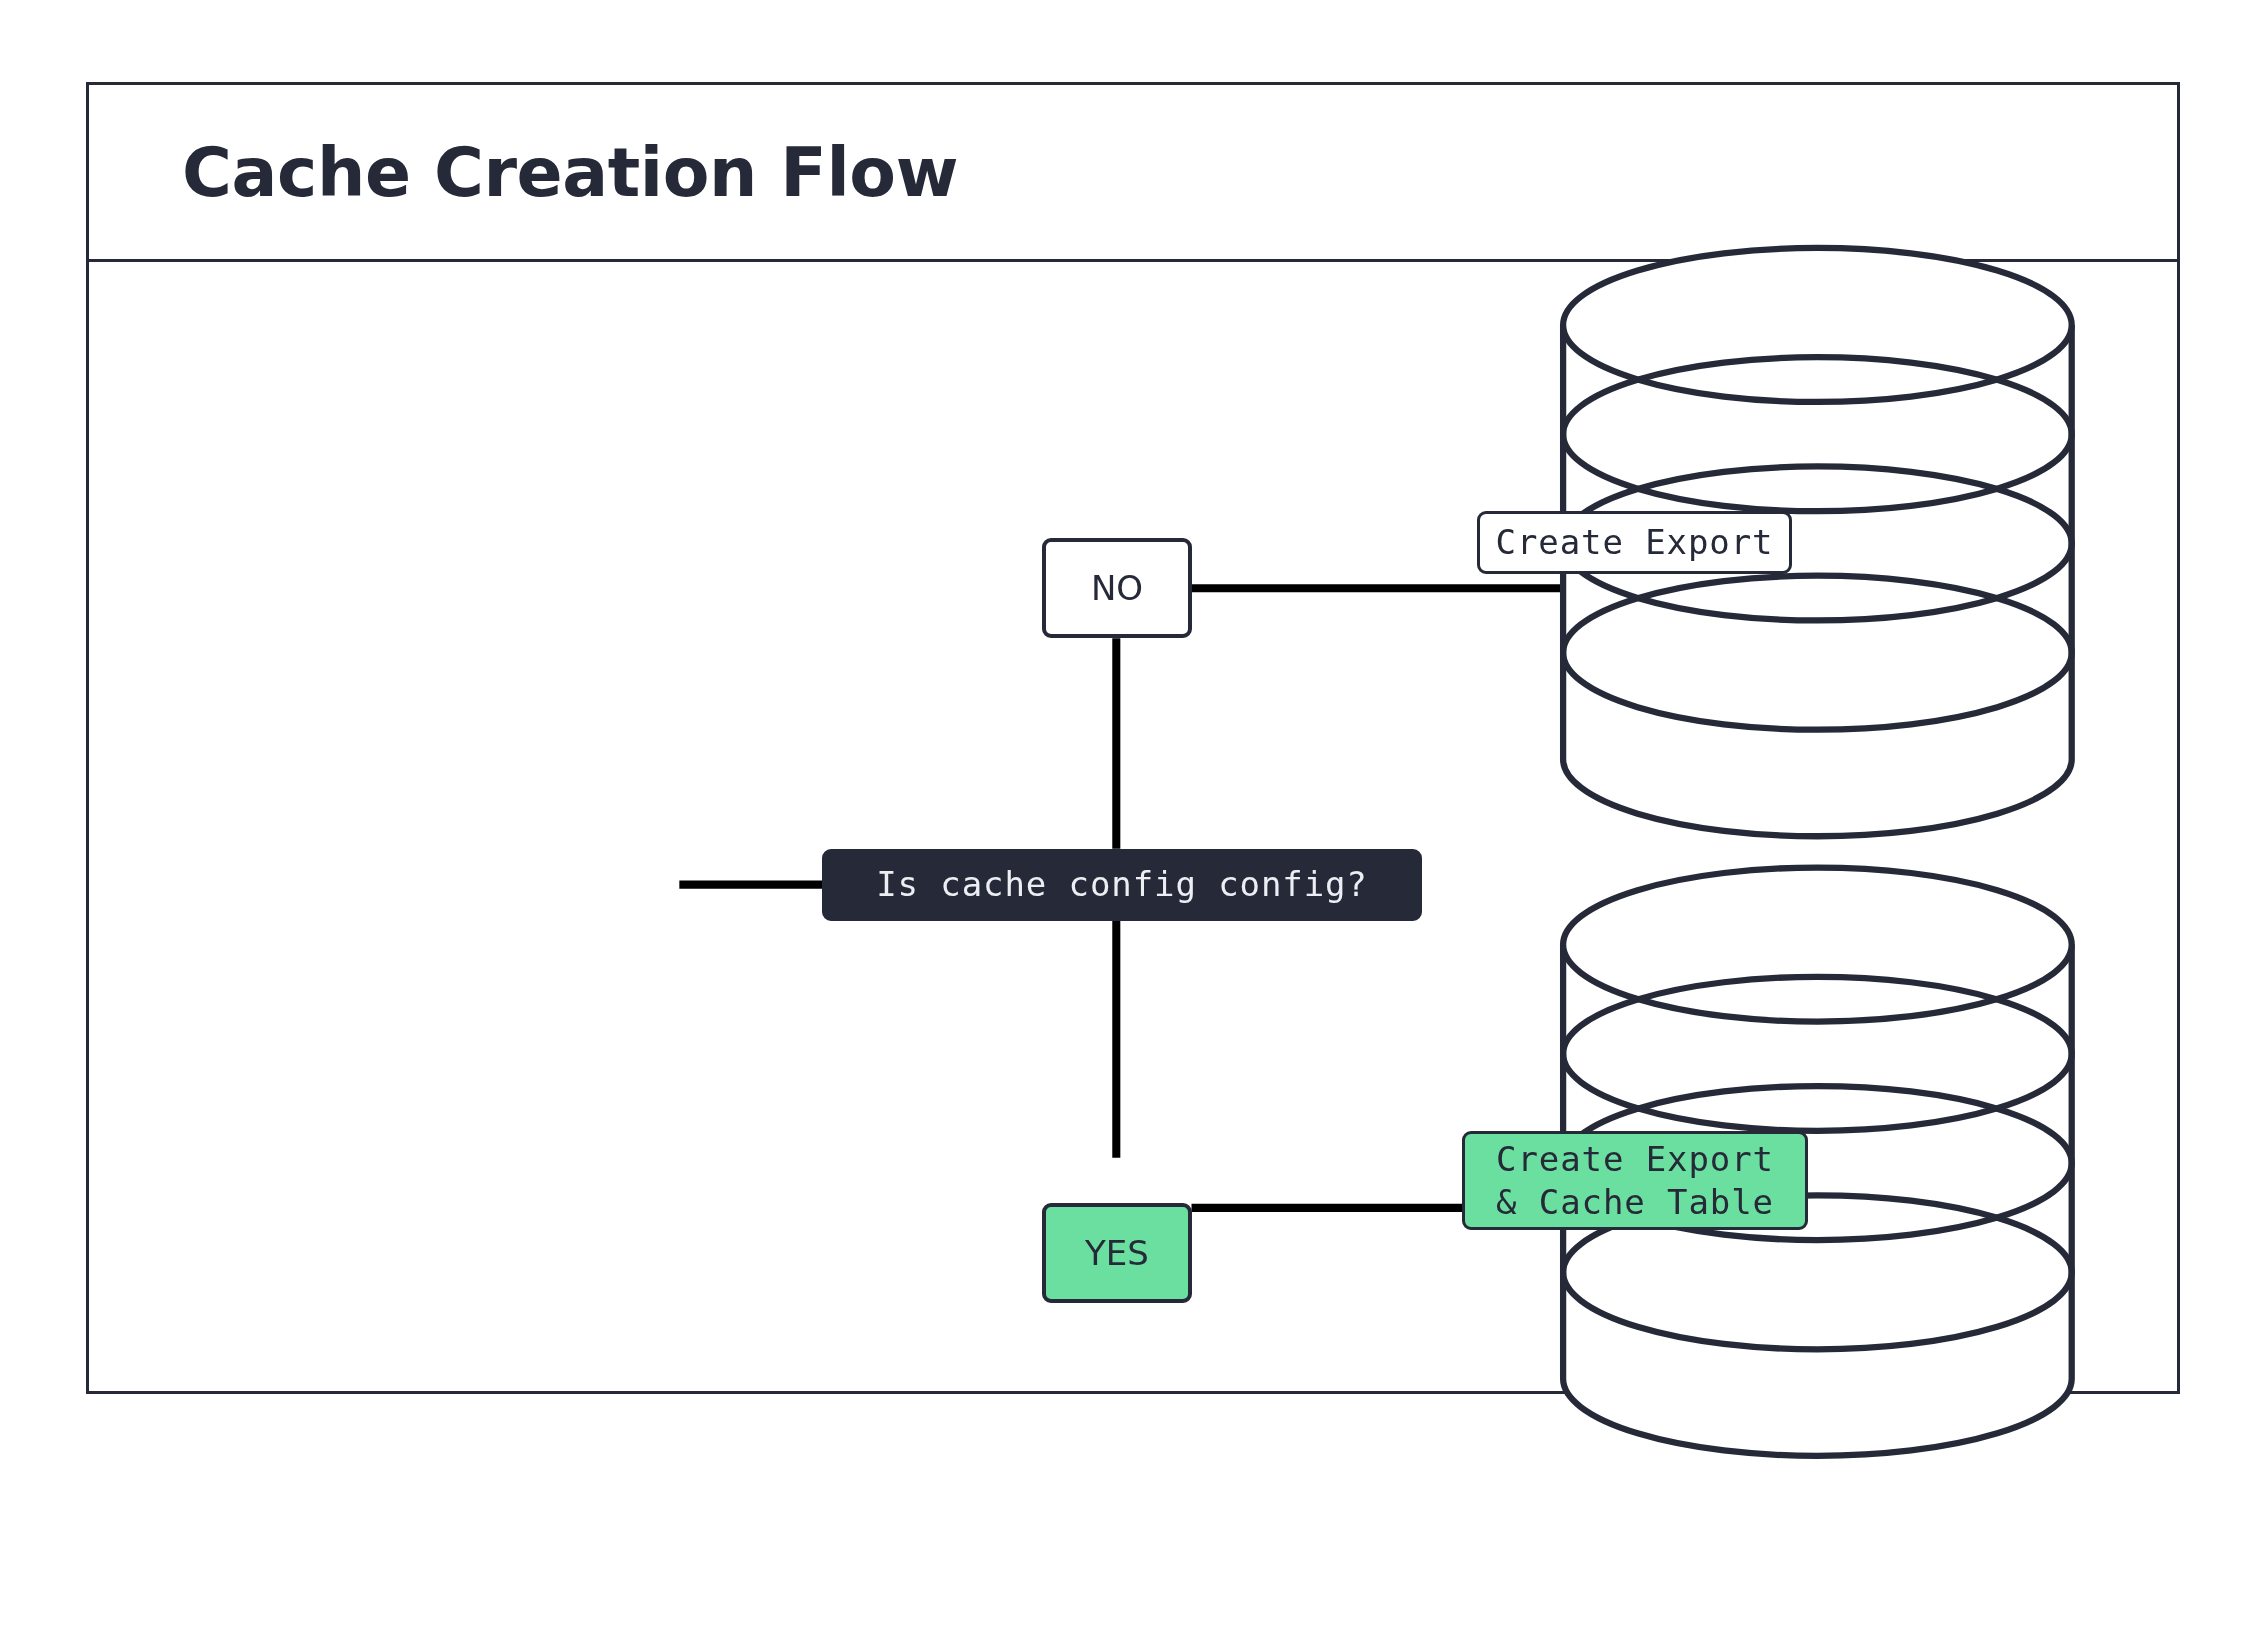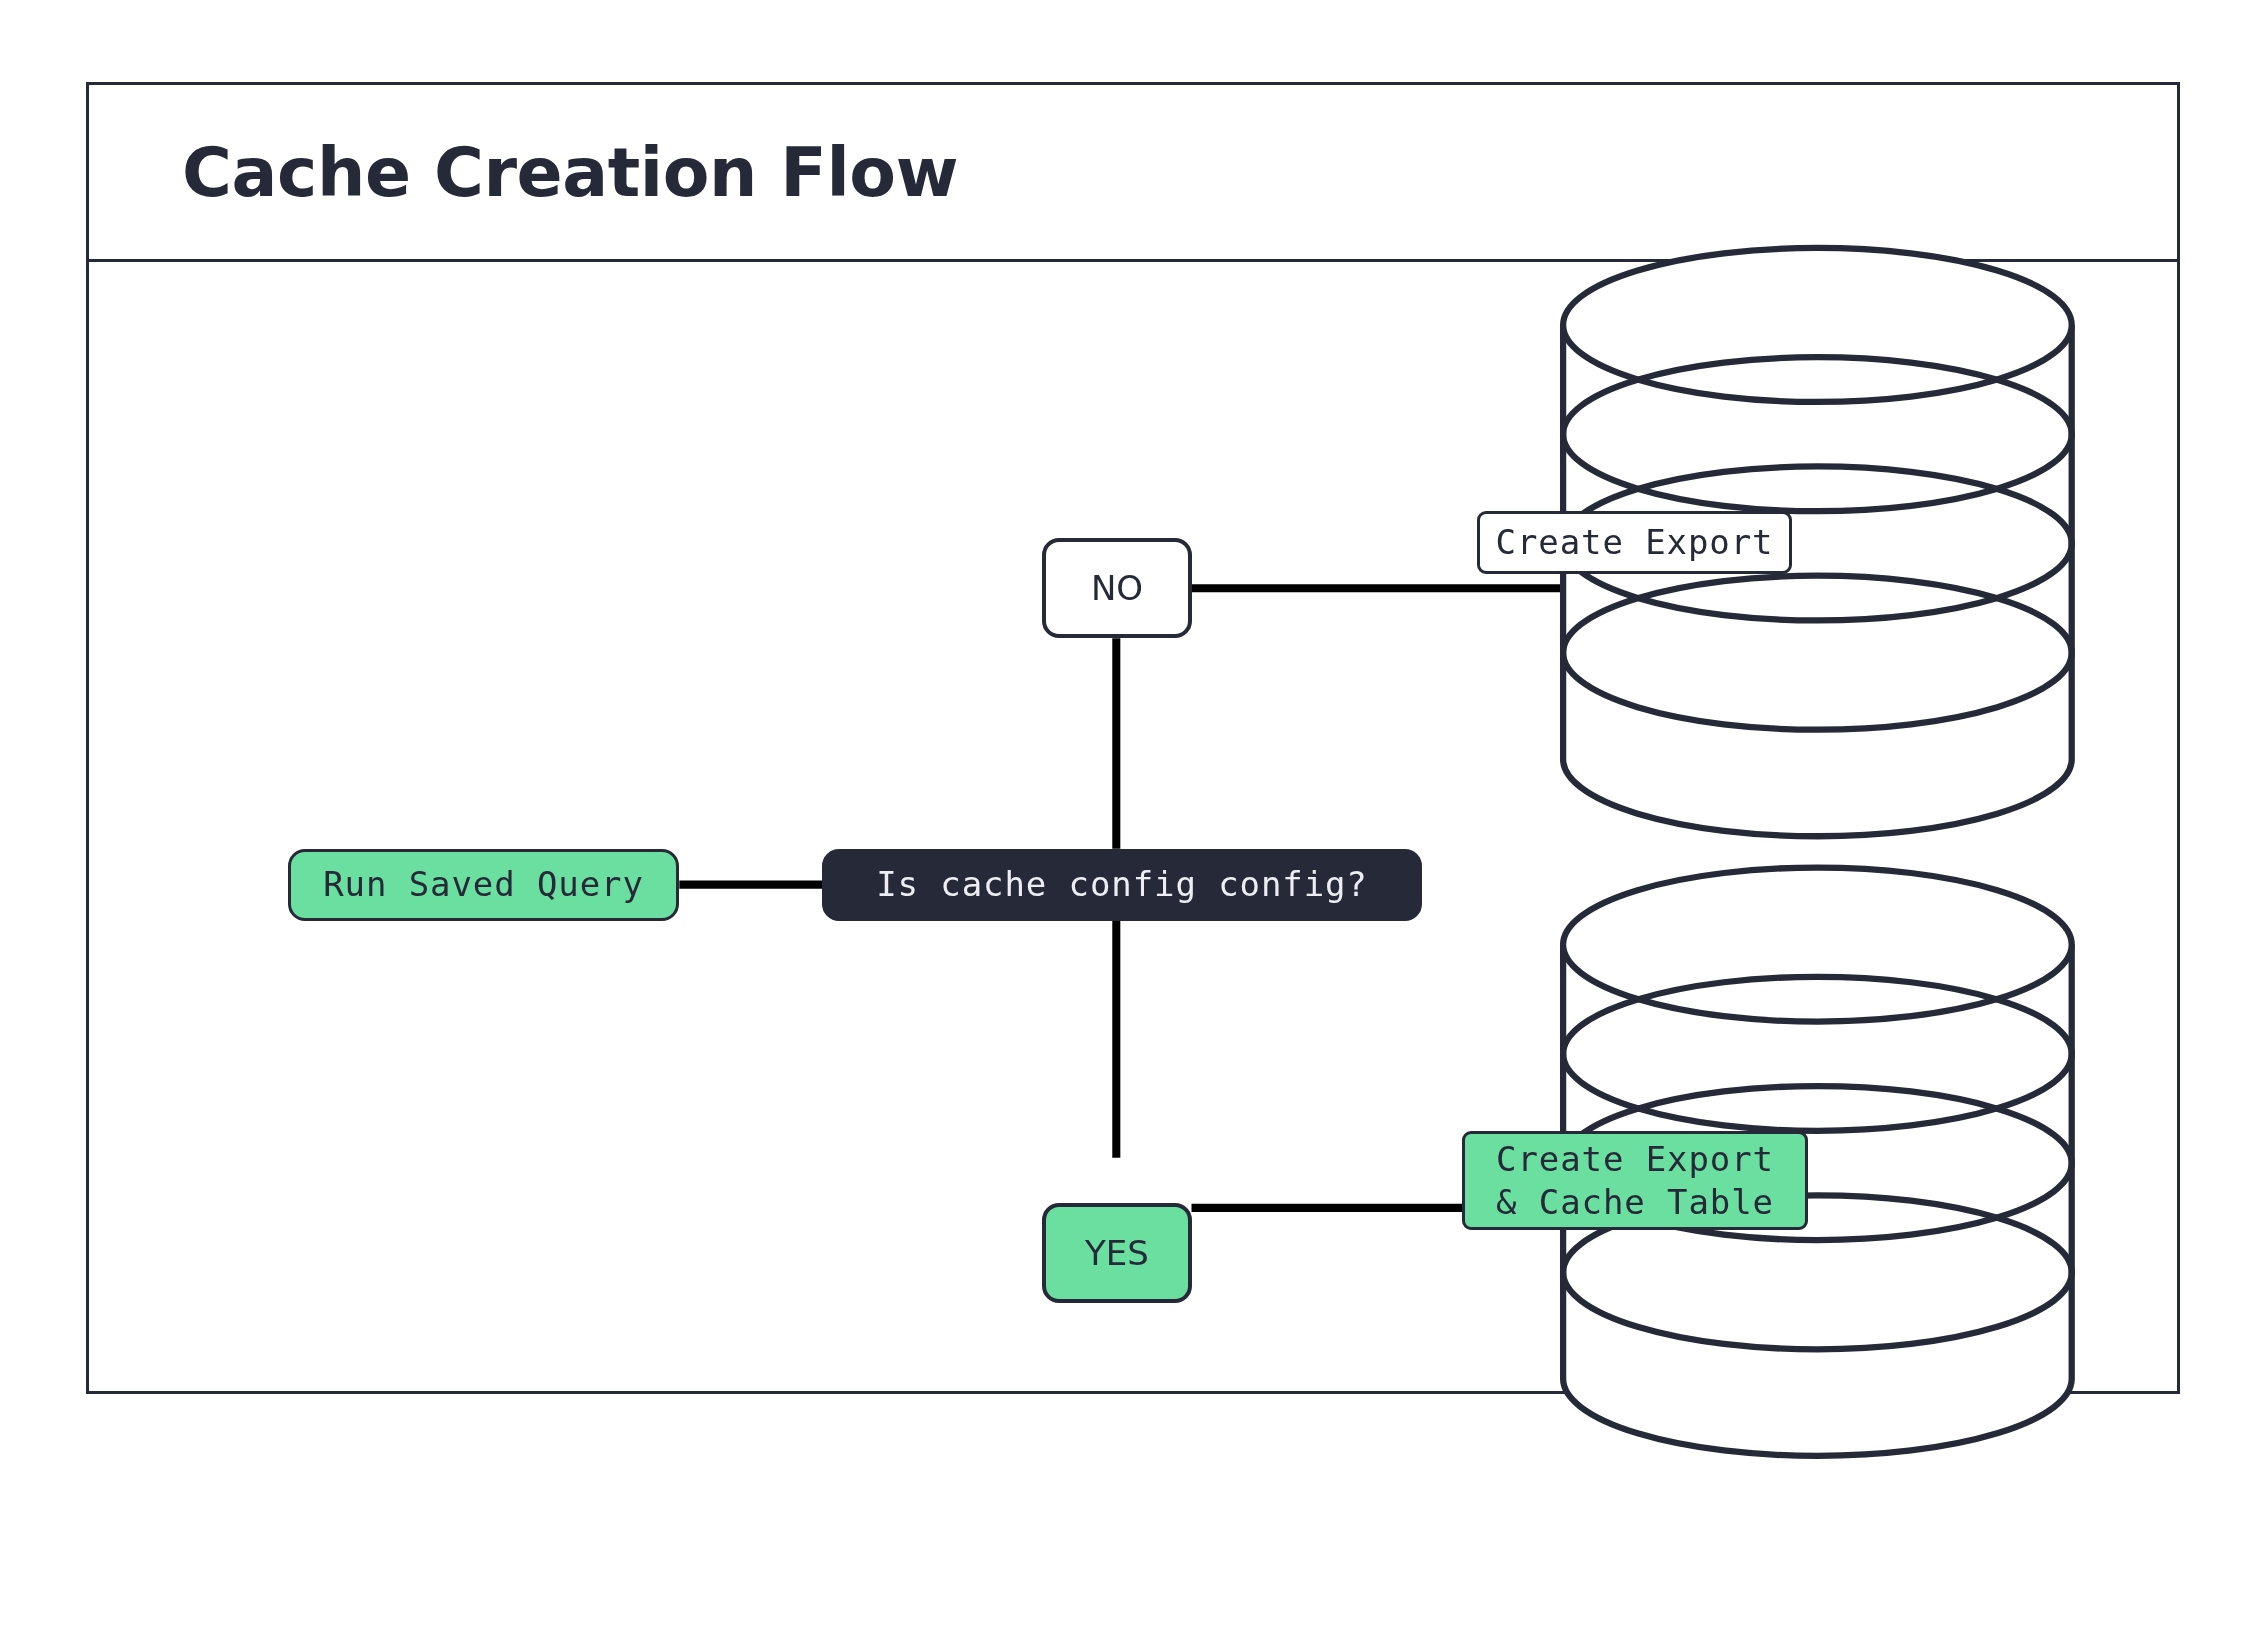--- a/index.html
+++ b/index.html
@@ -74,21 +74,21 @@
   }
 
   
   .node {
     position: absolute;
     box-sizing: border-box;
     display: flex;
     align-items: center;
     justify-content: center;
     text-align: center;
-    border-radius: 17px;
+    border-radius: 9px;
   }
 
   .node-mono {
     font-family: "DejaVu Sans Mono", monospace;
     font-size: 34px;
     font-weight: 500;
     letter-spacing: 0.9px;
     line-height: 1.22;
   }
 
@@ -209,21 +209,20 @@
 
         <g>
           <path d="M 1646 960 L 1646 1445 A 284 86 0 0 0 2214 1445 L 2214 960" fill="#ffffff" stroke="#262a38" stroke-width="7"></path>
           <ellipse cx="1930" cy="960" rx="284" ry="86" fill="#ffffff" stroke="#262a38" stroke-width="7"></ellipse>
           <ellipse cx="1930" cy="1082" rx="284" ry="86" fill="none" stroke="#262a38" stroke-width="7"></ellipse>
           <ellipse cx="1930" cy="1204" rx="284" ry="86" fill="none" stroke="#262a38" stroke-width="7"></ellipse>
           <ellipse cx="1930" cy="1326" rx="284" ry="86" fill="none" stroke="#262a38" stroke-width="7"></ellipse>
         </g>
       </svg>
 
-      <div class="node node-mono node-start">Run Saved Query</div>
 
       <div class="node node-mono node-decision">Is cache config config?</div>
 
       <div class="node node-sans node-branch node-no">NO</div>
 
       <div class="node node-sans node-branch node-yes">YES</div>
 
       <div class="db-label db-label-top">Create Export</div>
 
       <div class="db-label db-label-bottom">Create Export

